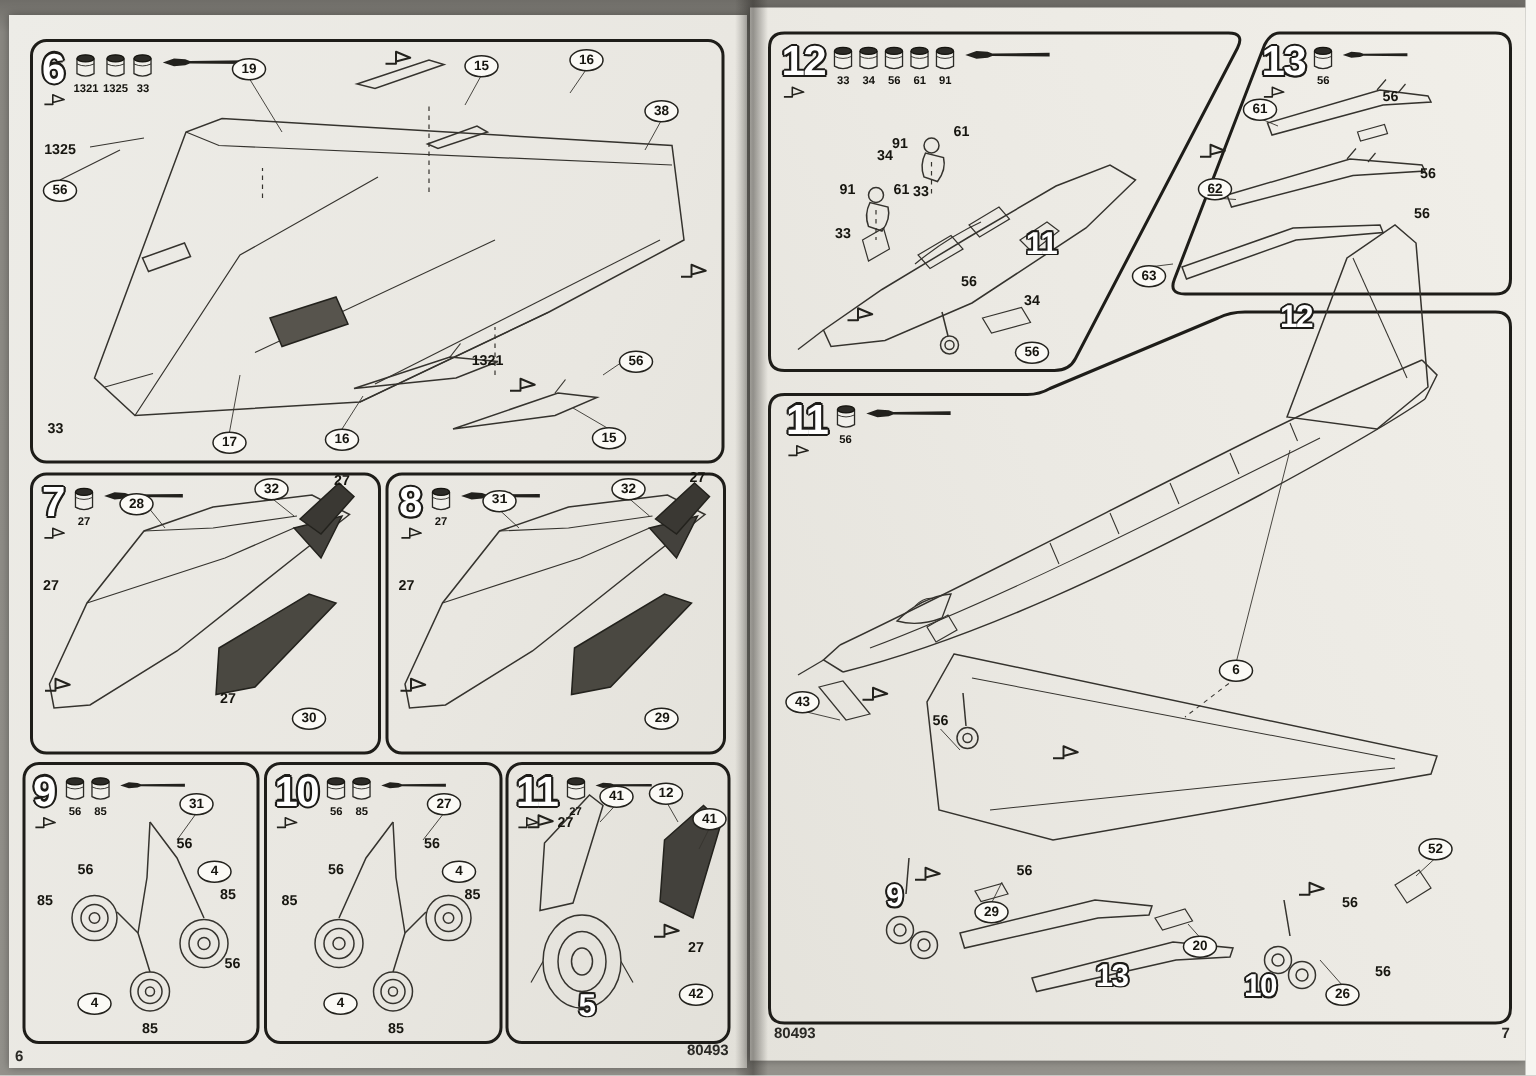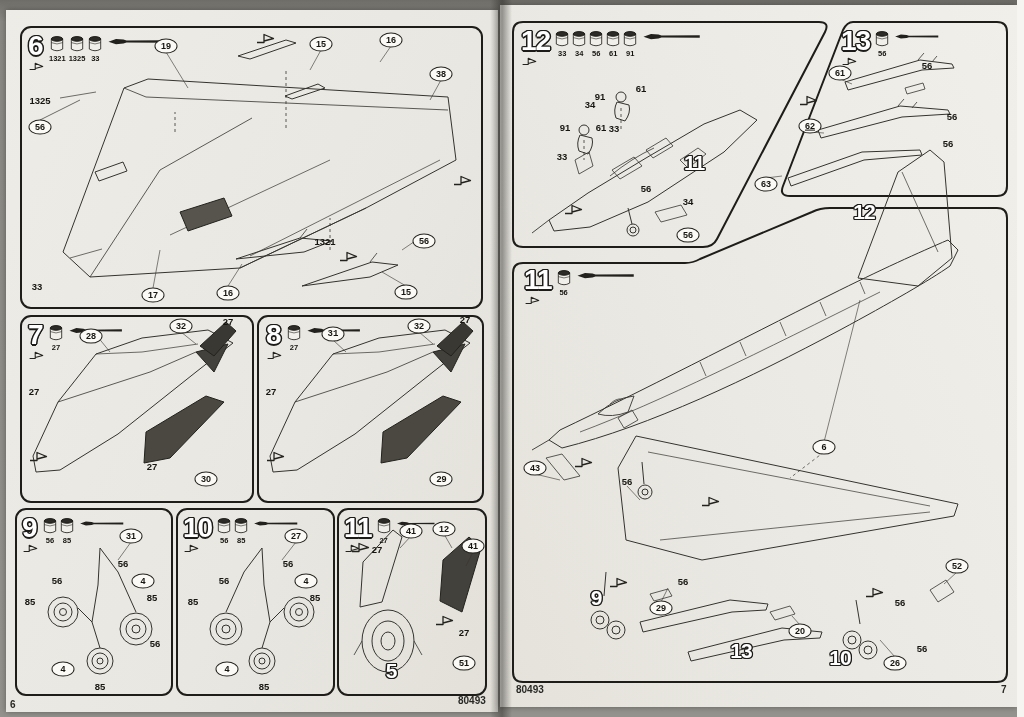--- a/index.html
+++ b/index.html
@@ -507,21 +507,21 @@
       <span class="co plain" style="left: 315px; top: 597px;">85</span>
       <span class="co plain" style="left: 224px; top: 580px;">56</span>
       <span class="co plain" style="left: 193px; top: 601px;">85</span>
       <span class="co oval" style="left: 227px; top: 669px;">4</span>
       <span class="co plain" style="left: 264px; top: 686px;">85</span>
       <span class="co oval" style="left: 411px; top: 531px;">41</span>
       <span class="co oval" style="left: 444px; top: 529px;">12</span>
       <span class="co oval" style="left: 473px; top: 546px;">41</span>
       <span class="co plain" style="left: 377px; top: 549px;">27</span>
       <span class="co plain" style="left: 464px; top: 632px;">27</span>
-      <span class="co oval" style="left: 464px; top: 663px;">51</span>
+      <span class="co oval" style="left: 464px; top: 663px;">42</span>
       <span class="co ref" style="left: 391px; top: 671px;">5</span>
       <span class="co plain" style="left: 600px; top: 96px;">91</span>
       <span class="co plain" style="left: 641px; top: 88px;">61</span>
       <span class="co plain" style="left: 590px; top: 104px;">34</span>
       <span class="co plain" style="left: 565px; top: 127px;">91</span>
       <span class="co plain" style="left: 601px; top: 127px;">61</span>
       <span class="co plain" style="left: 614px; top: 128px;">33</span>
       <span class="co plain" style="left: 562px; top: 156px;">33</span>
       <span class="co plain" style="left: 646px; top: 188px;">56</span>
       <span class="co plain" style="left: 688px; top: 201px;">34</span>

